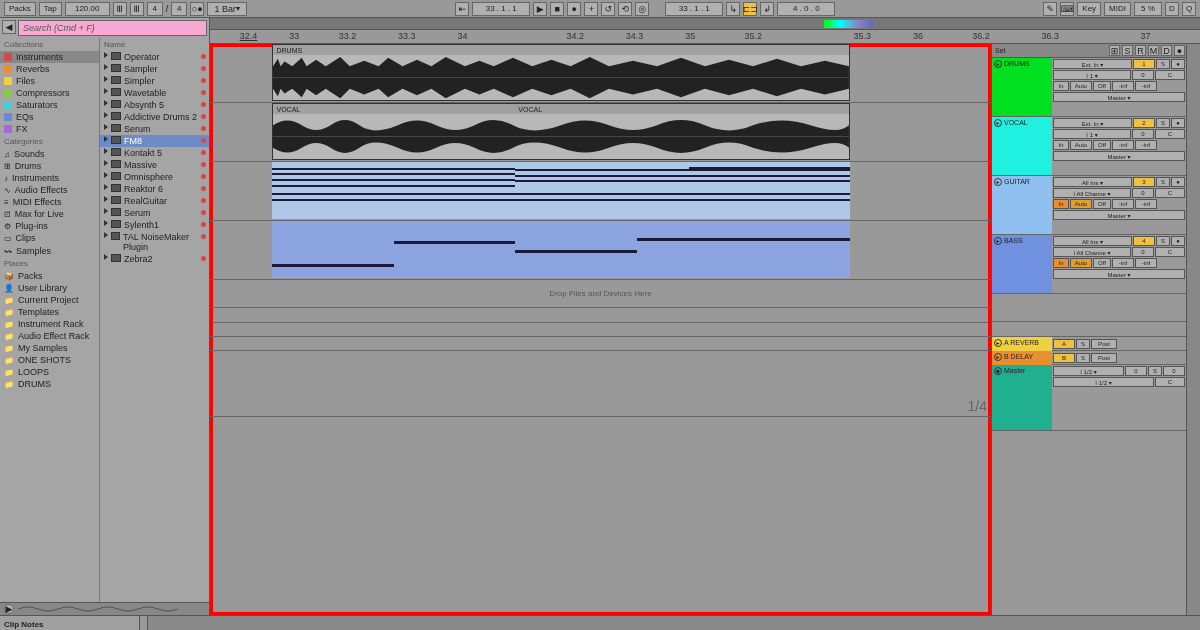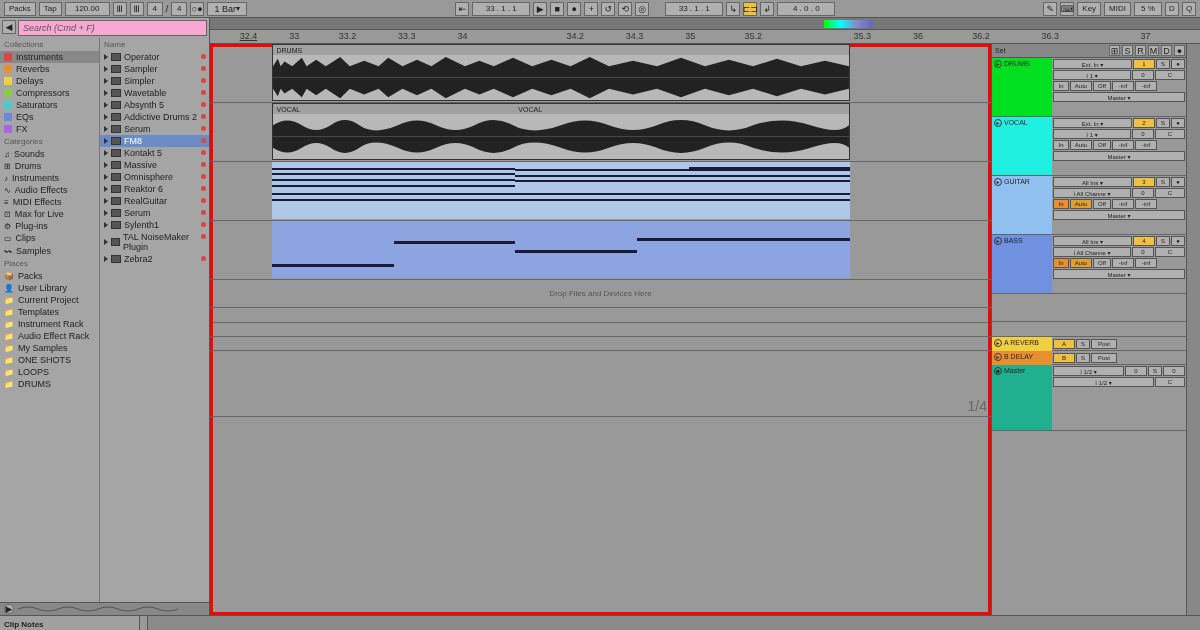--- a/index.html
+++ b/index.html
@@ -14,21 +14,21 @@
   .main{display:flex;height:597px}
   .sidebar{width:210px;background:#a5a5a5;display:flex;flex-direction:column;border-right:1px solid #555}
   .search{height:16px;background:#f9a8d4;border:1px solid #666;margin:2px 4px;padding:0 4px;font-style:italic;color:#555;display:flex;align-items:center}
   .browser{flex:1;display:flex;overflow:hidden}
   .browser-left{width:100px;background:#a5a5a5;border-right:1px solid #777;overflow:hidden}
   .browser-right{flex:1;background:#a5a5a5;overflow:hidden}
   .cat-header{padding:2px 4px;color:#555;font-size:8px}
   .cat-item{padding:1px 4px;display:flex;align-items:center;gap:4px;cursor:pointer;font-size:8px}
   .cat-item.sel{background:#888}
   .color-box{width:8px;height:8px;border-radius:1px}
-  .dev-item{padding:1px 4px;display:flex;align-items:center;gap:3px;cursor:pointer;font-size:8px;position:relative}
+  .dev-item{padding:1px 4px;display:flex;gap:3px;cursor:pointer;font-size:8px;position:relative}
   .dev-item.sel{background:#6b8cc7;color:#fff}
   .red-dot{position:absolute;right:3px;top:3px;width:5px;height:5px;background:#d44;border-radius:50%}
   .tri{width:0;height:0;border-top:3px solid transparent;border-bottom:3px solid transparent;border-left:4px solid #333}
   .dev-icon{width:10px;height:8px;background:#555;border:1px solid #333}
   .arrangement{flex:1;display:flex;flex-direction:column;position:relative;background:#888}
   .overview{height:12px;background:#777;border-bottom:1px solid #555;position:relative}
   .overview-bar{position:absolute;left:62%;top:2px;width:5%;height:8px;background:linear-gradient(90deg,#0f0,#0ff,#88c,#66b)}
   .ruler{height:14px;background:#999;border-bottom:1px solid #555;display:flex;font-size:7px;color:#333;position:relative}
   .ruler span{position:absolute;top:1px}
   .tracks-area{flex:1;display:flex;position:relative}
@@ -121,21 +121,21 @@
         <div class="cat-item sel">
             <span class="color-box" style="background:#d44"></span>
             <span>Instruments</span>
           </div>
         <div class="cat-item">
             <span class="color-box" style="background:#e89030"></span>
             <span>Reverbs</span>
           </div>
         <div class="cat-item">
             <span class="color-box" style="background:#f0d040"></span>
-            <span>Delays</span>
+            <span>Files</span>
           </div>
         <div class="cat-item">
             <span class="color-box" style="background:#8c4"></span>
             <span>Compressors</span>
           </div>
         <div class="cat-item">
             <span class="color-box" style="background:#4cc"></span>
             <span>Saturators</span>
           </div>
         <div class="cat-item">

